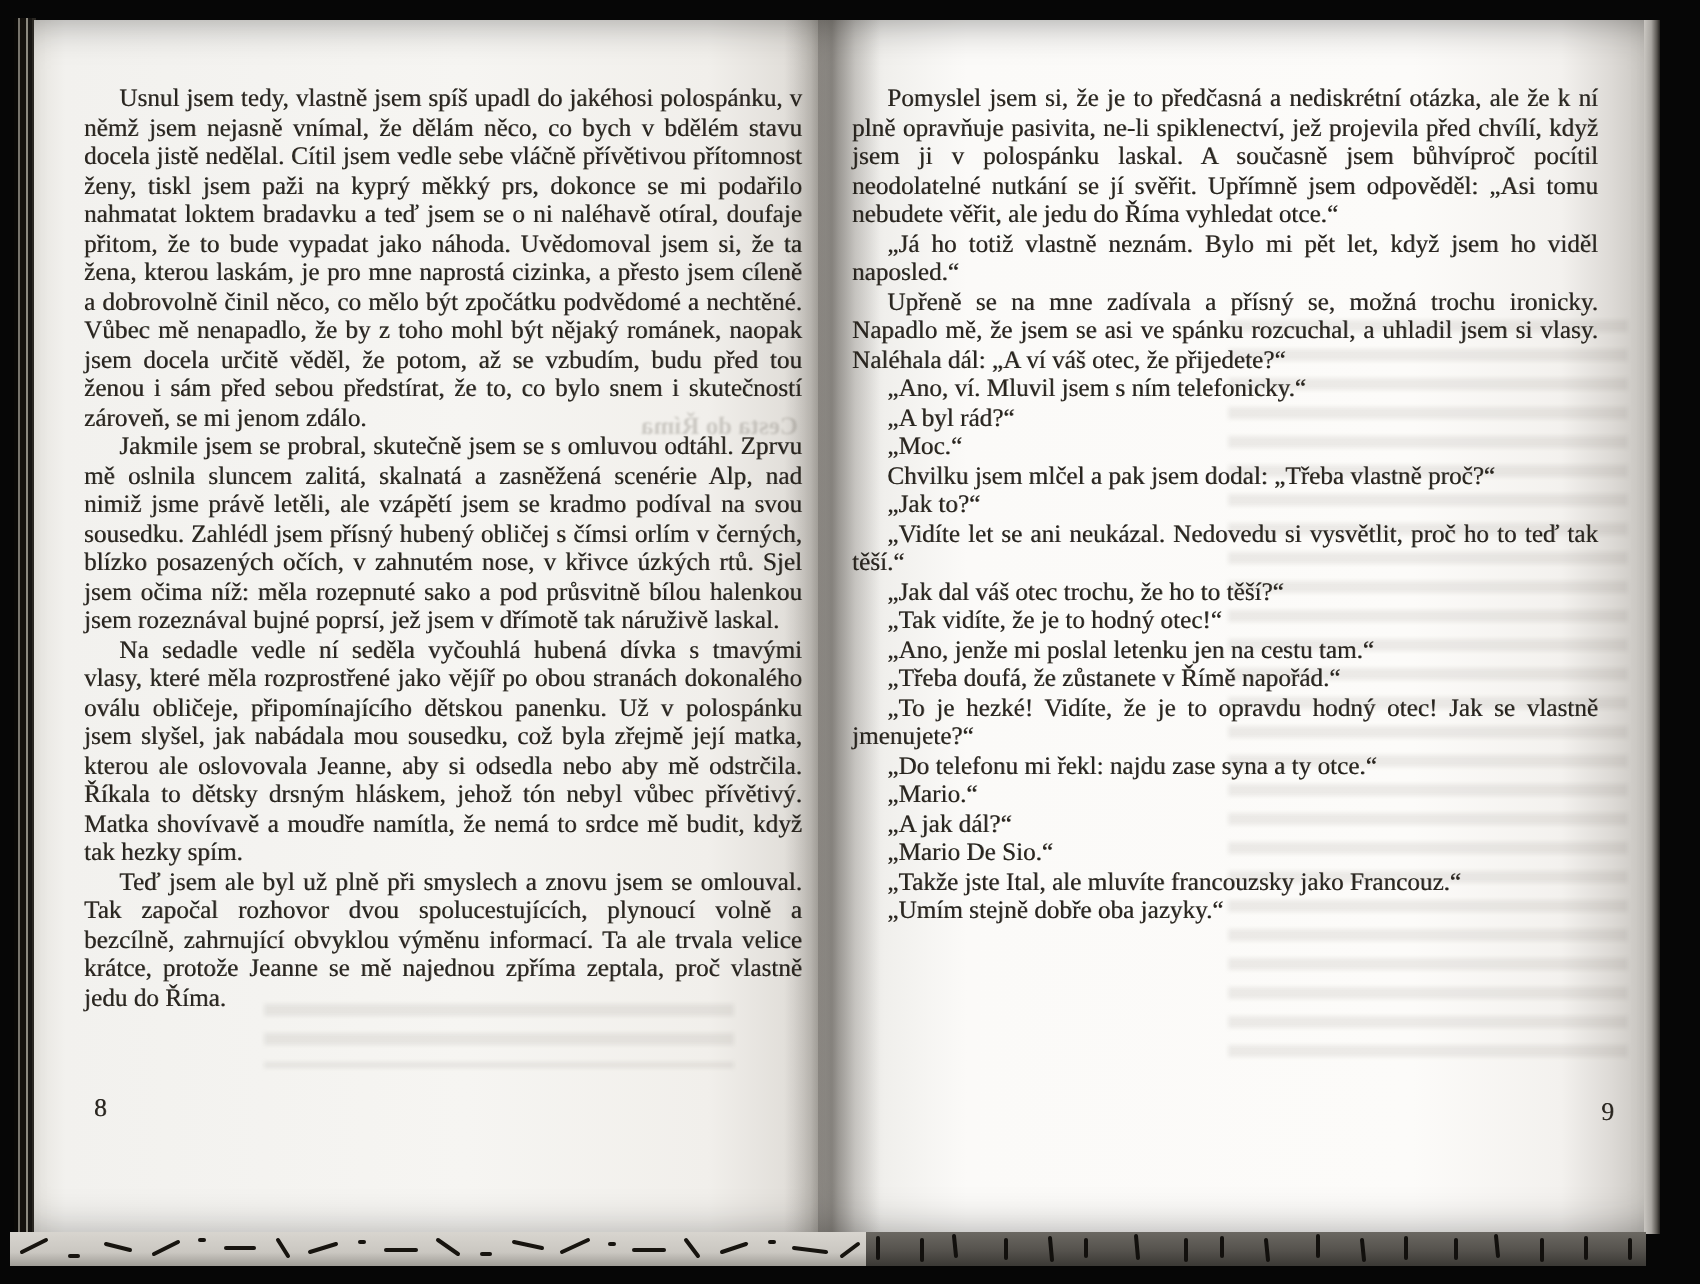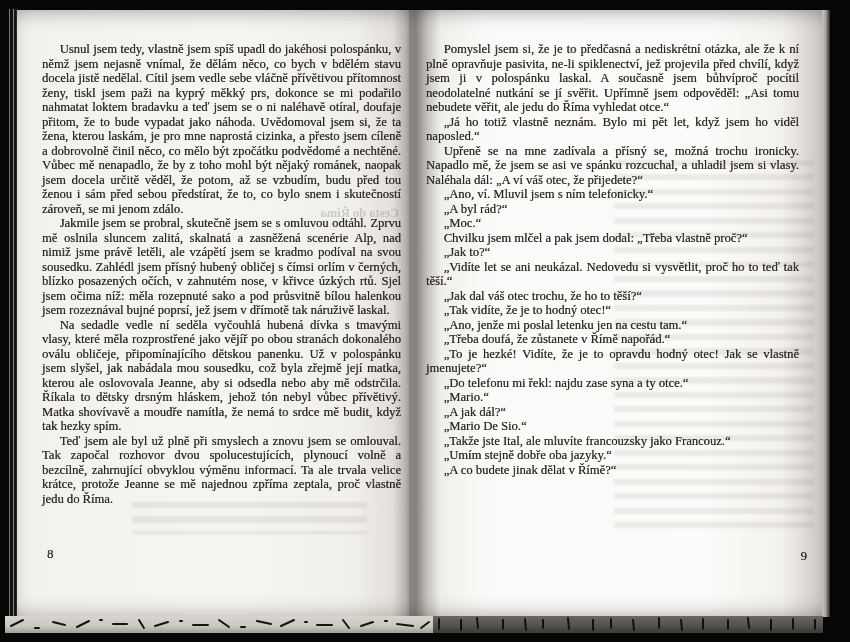--- a/index.html
+++ b/index.html
@@ -126,21 +126,20 @@
         <p>„Tak vidíte, že je to hodný otec!“</p>
         <p>„Ano, jenže mi poslal letenku jen na cestu tam.“</p>
         <p>„Třeba doufá, že zůstanete v Římě napořád.“</p>
         <p>„To je hezké! Vidíte, že je to opravdu hodný otec! Jak se vlastně jmenujete?“</p>
         <p>„Do telefonu mi řekl: najdu zase syna a ty otce.“</p>
         <p>„Mario.“</p>
         <p>„A jak dál?“</p>
         <p>„Mario De Sio.“</p>
         <p>„Takže jste Ital, ale mluvíte francouzsky jako Francouz.“</p>
         <p>„Umím stejně dobře oba jazyky.“</p>
-        <p>„A co budete jinak dělat v Římě?“</p>
       </div>
     <div class="pagenum pagenum-right">9</div>
   </div>
 
   <div class="gutter"></div>
   <div class="fore-edge"></div>
 
   <div class="bottom-edge">
     <div class="band-left">
       <svg width="428" height="17">

